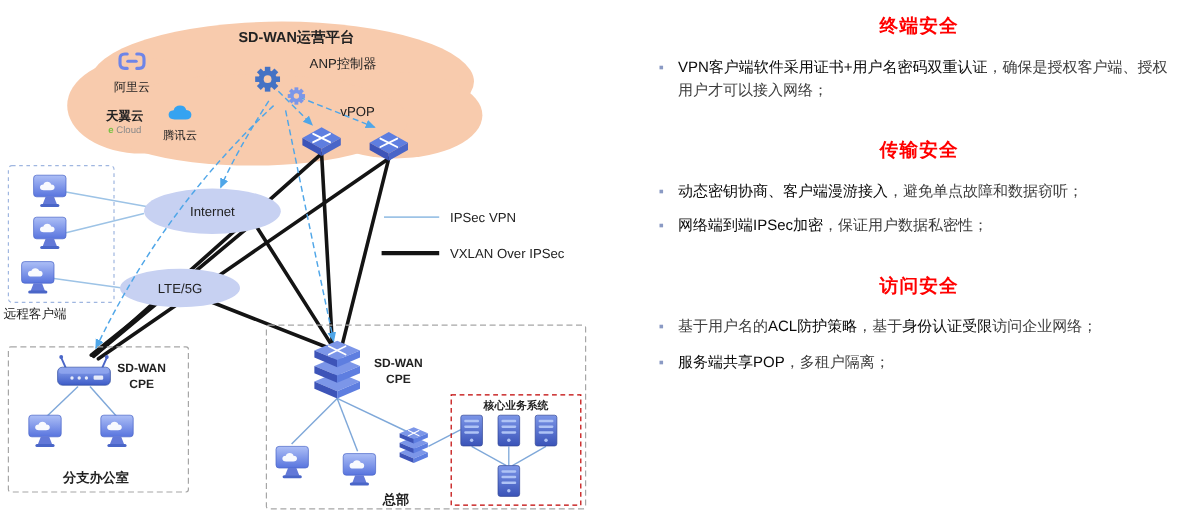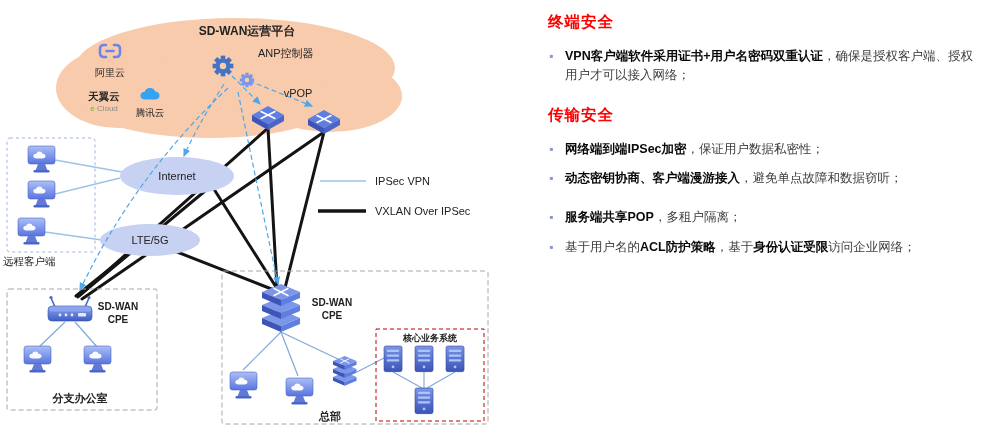--- a/index.html
+++ b/index.html
@@ -2,27 +2,27 @@
 <html><head>
 <meta charset="utf-8">
 <style>
   html,body { margin:0; padding:0; background:#fff; }
   body { width:992px; height:437px; font-family:"Liberation Sans", sans-serif; }
   .stage { position:relative; width:992px; height:437px; overflow:hidden; background:#fff; }
   .diagram-svg { position:absolute; left:0; top:0; }
   svg text { font-family:"Liberation Sans", sans-serif; fill:#222; }
 
   .right-panel { position:absolute; left:548px; top:12px; width:436px; }
-  .section + .section { margin-top:20px; }
-  .sec-heading { color:#FF0000; font-size:15.5px; font-weight:bold; margin:0 0 14px 0; letter-spacing:1px; }
+  .section + .section { margin-top:30px; }
+  .sec-heading { color:#FF0000; font-size:15.5px; font-weight:bold; margin:0 0 14px 0; letter-spacing:1px;text-align:center; }
   ul.bullets { list-style:none; margin:0; padding:0; }
   ul.bullets li { position:relative; padding-left:17px; font-size:12.5px; line-height:1.5;
                   color:#3d3d3d; margin-bottom:11px; }
   ul.bullets li::before { content:"▪"; position:absolute; left:1px; top:0; color:#8A9AC4; font-size:12px; }
-  .seg-b { font-weight:bold; color:#0a0a0a; }
+  .seg-b { font-weight:normal; color:#0a0a0a; }
 </style>
 </head>
 <body>
 
 <div class="stage">
 
   <svg class="diagram-svg" width="535" height="437" viewBox="0 0 535 437">
     <defs>
       <linearGradient id="gradMon" x1="0" y1="0" x2="0" y2="1">
         <stop offset="0" stop-color="#ADBFF6"></stop>
@@ -246,33 +246,34 @@
         <li>
           <span class="seg-b">VPN客户端软件采用证书+用户名密码双重认证</span><span>，确保是授权客户端、授权用户才可以接入网络；</span>
         </li>
       </ul>
     </section>
 
     <section class="section">
       <h2 class="sec-heading">传输安全</h2>
       <ul class="bullets">
         <li>
+          <span class="seg-b">动态密钥协商、客户端漫游接入</span><span>，避免单点故障和数据窃听；</span>
+        </li>
+        <li>
           <span class="seg-b">网络端到端IPSec加密</span><span>，保证用户数据私密性；</span>
-        </li>
-        <li>
-          <span class="seg-b">动态密钥协商、客户端漫游接入</span><span>，避免单点故障和数据窃听；</span>
         </li>
       </ul>
     </section>
 
     <section class="section">
+      <h2 class="sec-heading">访问安全</h2>
       <ul class="bullets">
         <li>
+          <span>基于用户名的</span><span class="seg-b">ACL防护策略</span><span>，基于</span><span class="seg-b">身份认证受限</span><span>访问企业网络；</span>
+        </li>
+        <li>
           <span class="seg-b">服务端共享POP</span><span>，多租户隔离；</span>
-        </li>
-        <li>
-          <span>基于用户名的</span><span class="seg-b">ACL防护策略</span><span>，基于</span><span class="seg-b">身份认证受限</span><span>访问企业网络；</span>
         </li>
       </ul>
     </section>
 
   </div>
 </div>
 
 </body></html>

